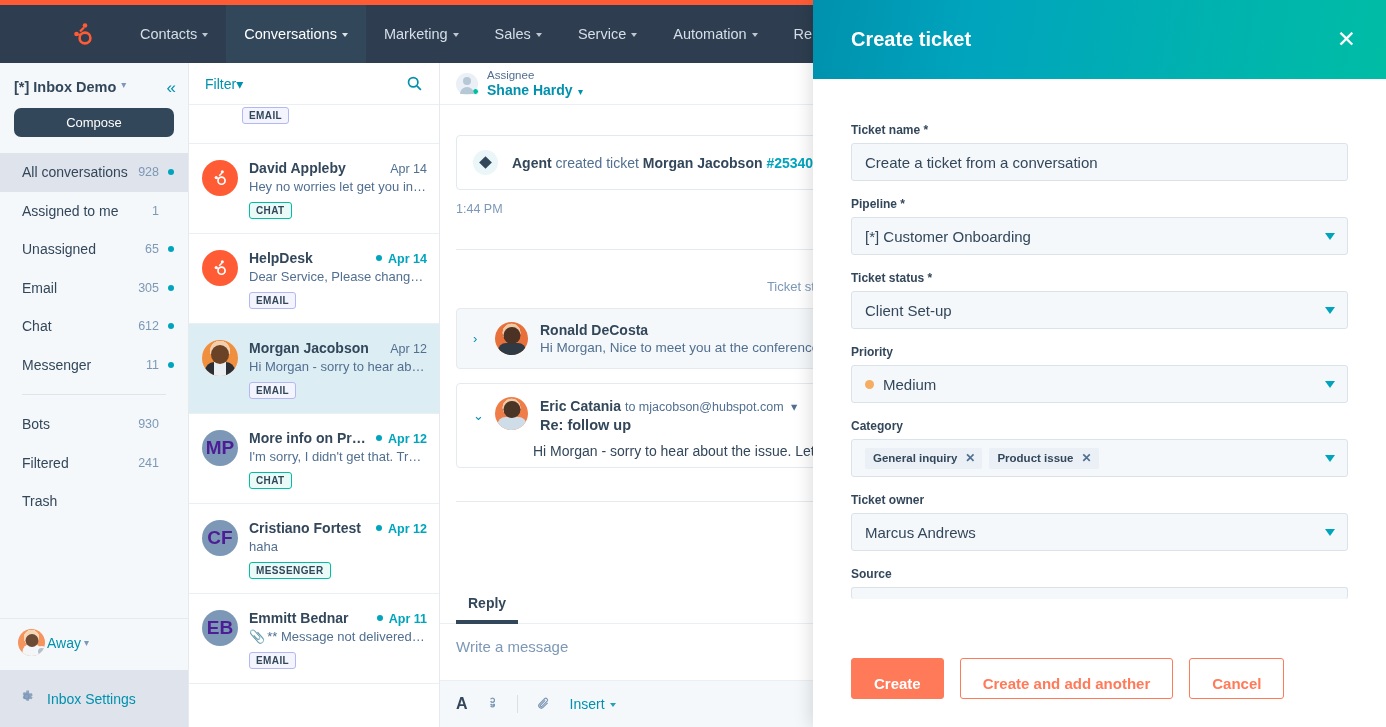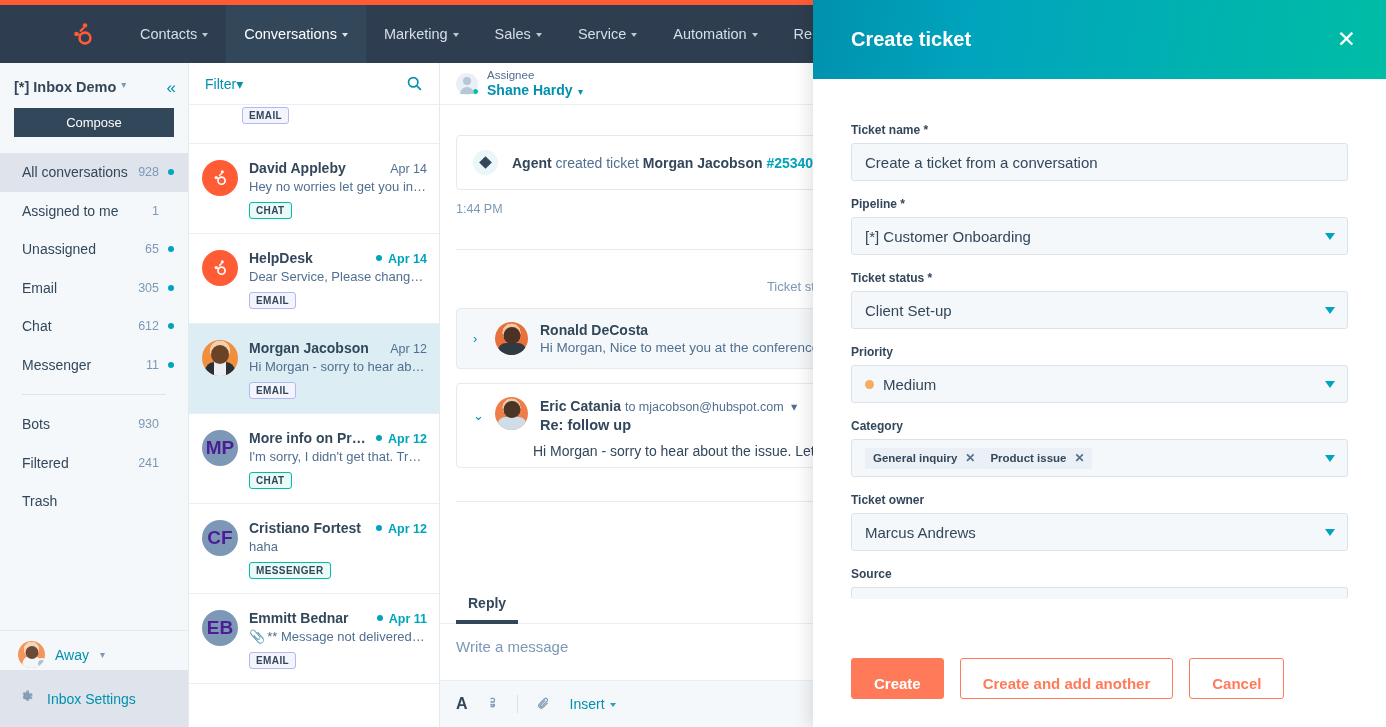--- a/index.html
+++ b/index.html
@@ -46,39 +46,39 @@
     display: flex; flex-direction: column;
   }
   .sb-head {
     display: flex; align-items: flex-start; padding: 16px 12px 10px 14px; gap: 4px;
   }
   .sb-title { font-size: 14.5px; font-weight: bold; color: #33475b; white-space: nowrap; }
   .sb-caret { color: #7c98b6; font-size: 10px; margin-left: 1px; }
   .sb-collapse { margin-left: auto; color: #0091ae; font-size: 17px; cursor: pointer; line-height: 1; }
   .compose-btn {
     margin: 2px 14px 16px 14px; background: #33475b; color: #fff;
-    border: none; border-radius: 0; height: 29px; font-size: 13px;
+    border: none; border-radius: 7px; height: 29px; font-size: 13px;
     font-family: "Liberation Sans", sans-serif; cursor: pointer;
   }
   .sb-list { display: flex; flex-direction: column; }
   .sb-item {
     display: flex; align-items: center; height: 38.5px;
     padding: 0 14px 0 22px; font-size: 14px; color: #33475b; cursor: pointer;
   }
   .sb-item.active { background: #dfe3eb; }
   .sb-count { margin-left: auto; font-size: 12.5px; color: #7c98b6; }
   .sb-dot {
     width: 6px; height: 6px; border-radius: 50%; background: #00a4bd;
     margin-left: 9px; flex: none;
   }
   .sb-dot.hidden { visibility: hidden; }
   .sb-divider { height: 1px; background: #dfe3eb; margin: 10px 22px 10px 22px; }
   .sb-spacer { flex: 1; }
   .sb-user {
-    display: flex; align-items: center; gap: 10px; padding: 10px 14px 2px 18px;
+    display: flex; align-items: center; gap: 2px; padding: 10px 14px 14px 18px;
     border-top: 1px solid #e5eaef; cursor: pointer;
   }
   .avatar-img {
     width: 27px; height: 27px; border-radius: 50%; flex: none; position: relative;
     background: radial-gradient(circle at 50% 32%, #f5d7b8 0 34%, #f5945c 35% 100%);
     overflow: hidden;
   }
   .avatar-img::after {
     content:''; position:absolute; left:50%; top:56%; transform:translateX(-50%);
     width:19px; height:15px; border-radius:8px 8px 3px 3px; background:#f3f6f8;
@@ -299,21 +299,21 @@
   .field-input.select { cursor: pointer; }
   .sel-caret {
     margin-left: auto; width: 0; height: 0; flex: none;
     border-left: 5.5px solid transparent; border-right: 5.5px solid transparent;
     border-top: 7px solid #00a4bd;
   }
   .prio-dot {
     width: 9px; height: 9px; border-radius: 50%; background: #f5ad62;
     margin-right: 9px; flex: none;
   }
-  .chips { display: flex; align-items: center; }
+  .chips { display: flex; align-items: center; gap: 7px; }
   .chip {
     background: #eaf0f6; border-radius: 2px; padding: 3px 7px 4px 8px;
     font-size: 11.5px; font-weight: bold; color: #33475b;
     display: flex; align-items: center; gap: 8px;
   }
   .chip-x { color: #516f90; font-size: 12px; cursor: pointer; }
   .field-input.partial { height: 12px; border-bottom: none; overflow: hidden; }
   .modal-foot {
     flex: none; padding: 0 38px 28px 38px; display: flex; gap: 16px;
     background: #fff; position: relative; z-index: 2; padding-top: 16px;

